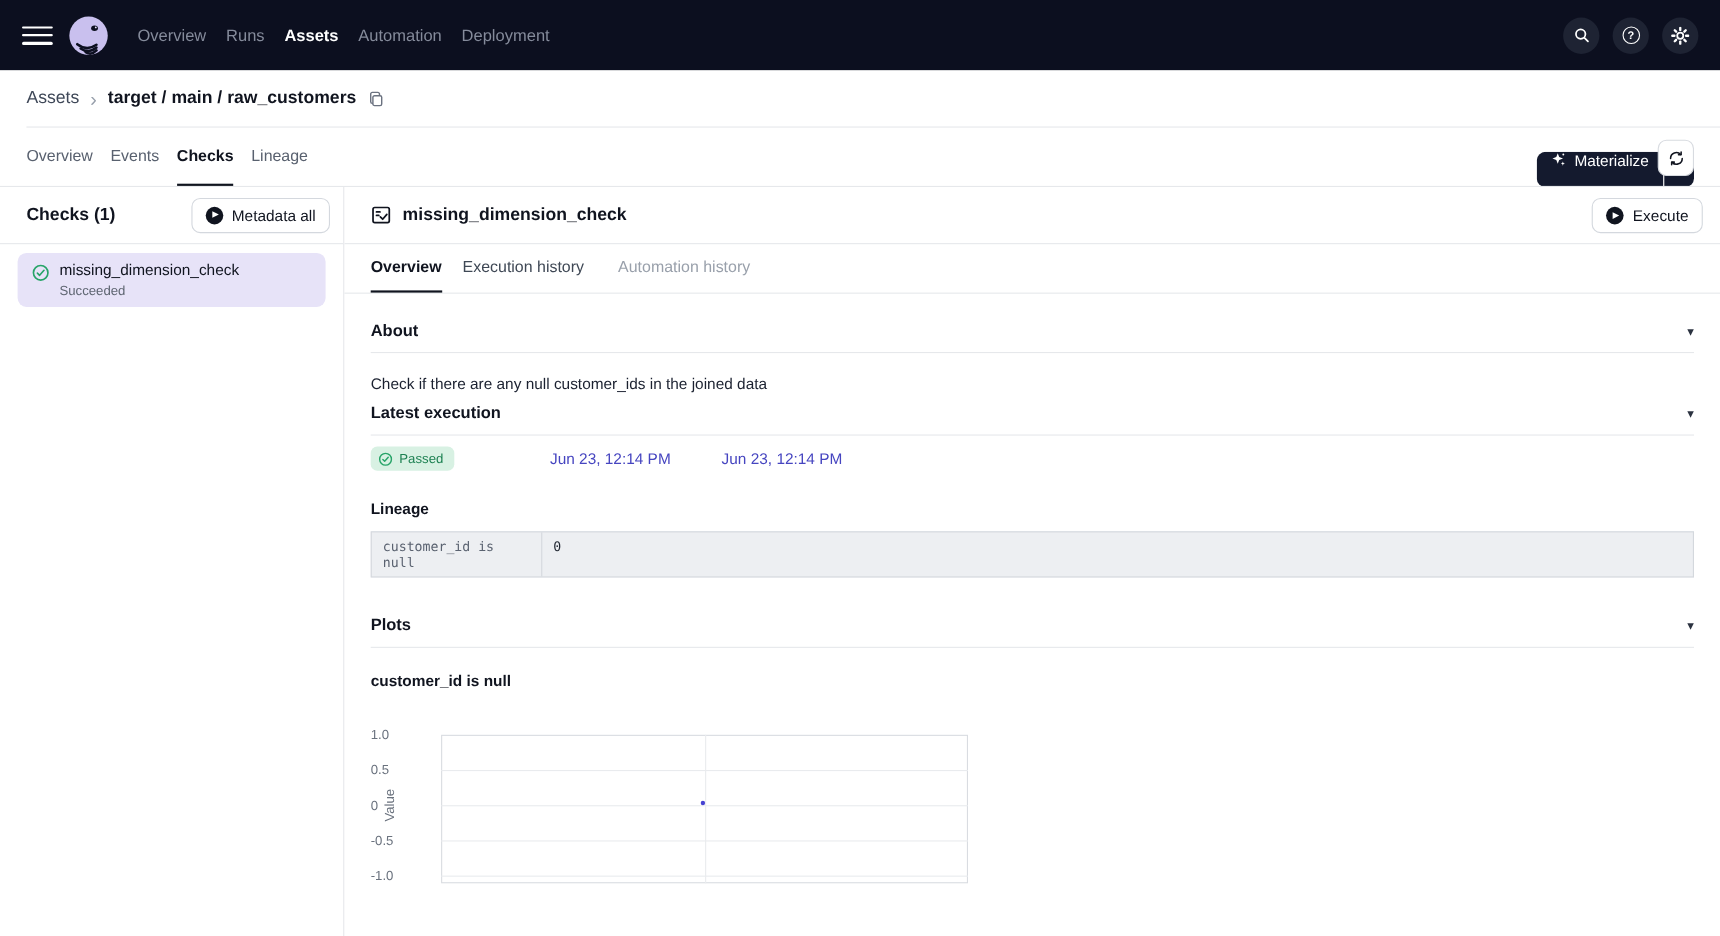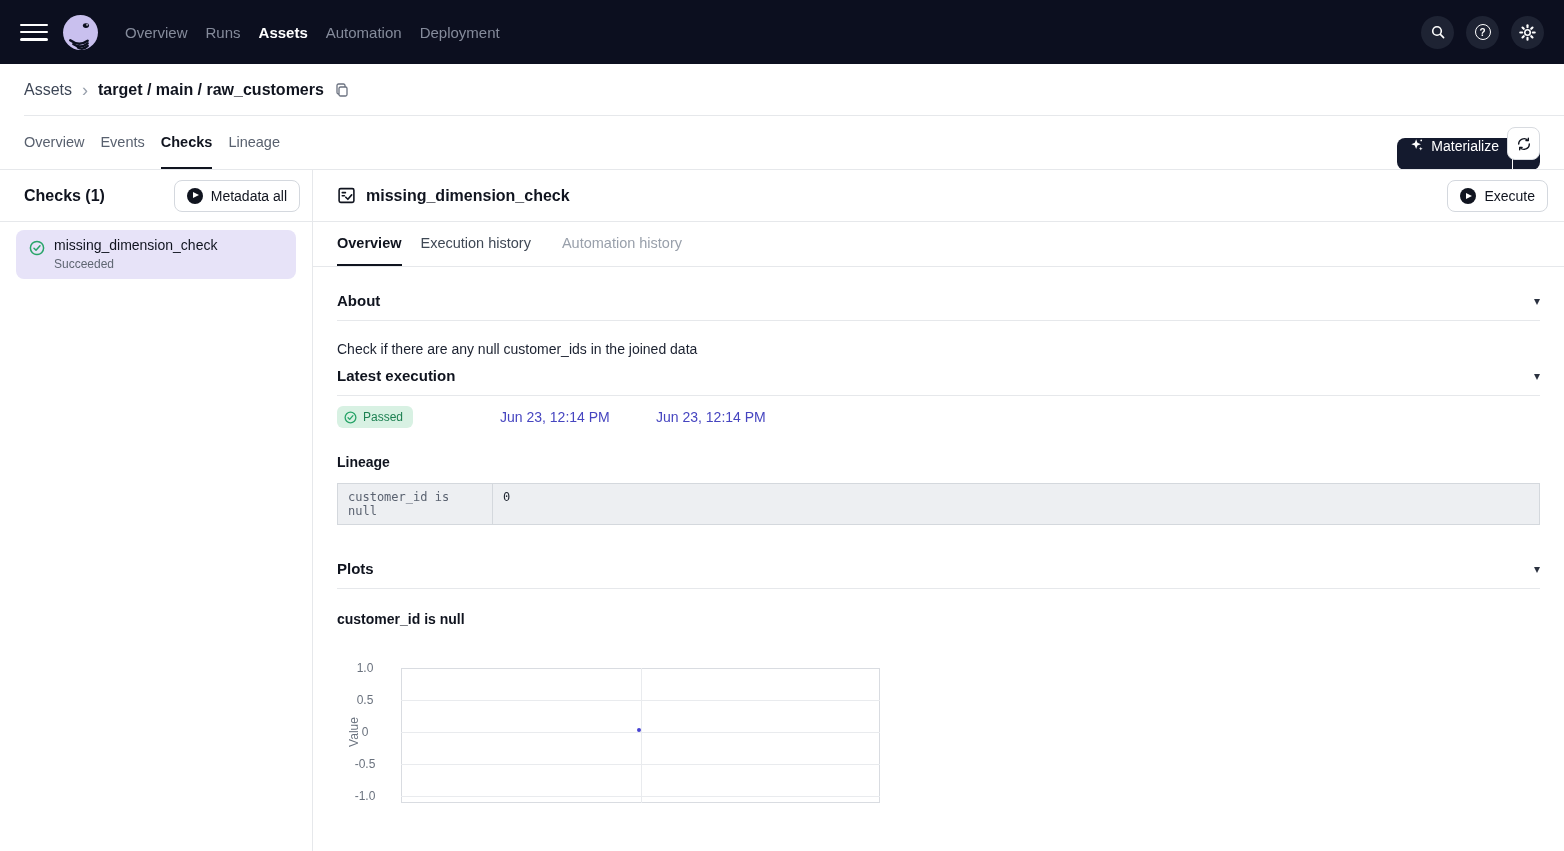--- a/index.html
+++ b/index.html
@@ -113,21 +113,21 @@
               color:#1f2530; }
   .sect-plots { margin-top:34px; }
   .plot-title { margin-top:22px; font-size:14px; font-weight:700; line-height:17px; }
 
   
   .chart { position:relative; margin-top:32px; width:620px; height:200px; }
   .plot-area { position:absolute; left:64px; top:8px; width:479px; height:135px;
                border:1px solid #d9dce1; }
   .hgrid { position:absolute; left:64px; width:479px; height:1px; background:#e9ebee; }
   .vgrid { position:absolute; left:304px; top:8px; width:1px; height:135px; background:#e9ebee; }
-  .ytick { position:absolute; left:0; width:56px; text-align:center; font-size:12px;
+  .ytick { position:absolute; left:0; width:56px; text-align:left; font-size:12px;
            color:#6a727e; line-height:16px; }
   .ylabel { position:absolute; left:-32px; top:64px; width:100px; height:16px;
             text-align:center; font-size:12px; color:#6a727e; transform:rotate(-90deg); }
   .data-point { position:absolute; left:304px; top:72px; width:4px; height:4px;
                 margin:-4px 0 0 -4px; border:2px solid #4642d2; background:#ffffff;
                 border-radius:50%; cursor:pointer; }
 </style>
 </head>
 <body>
 

